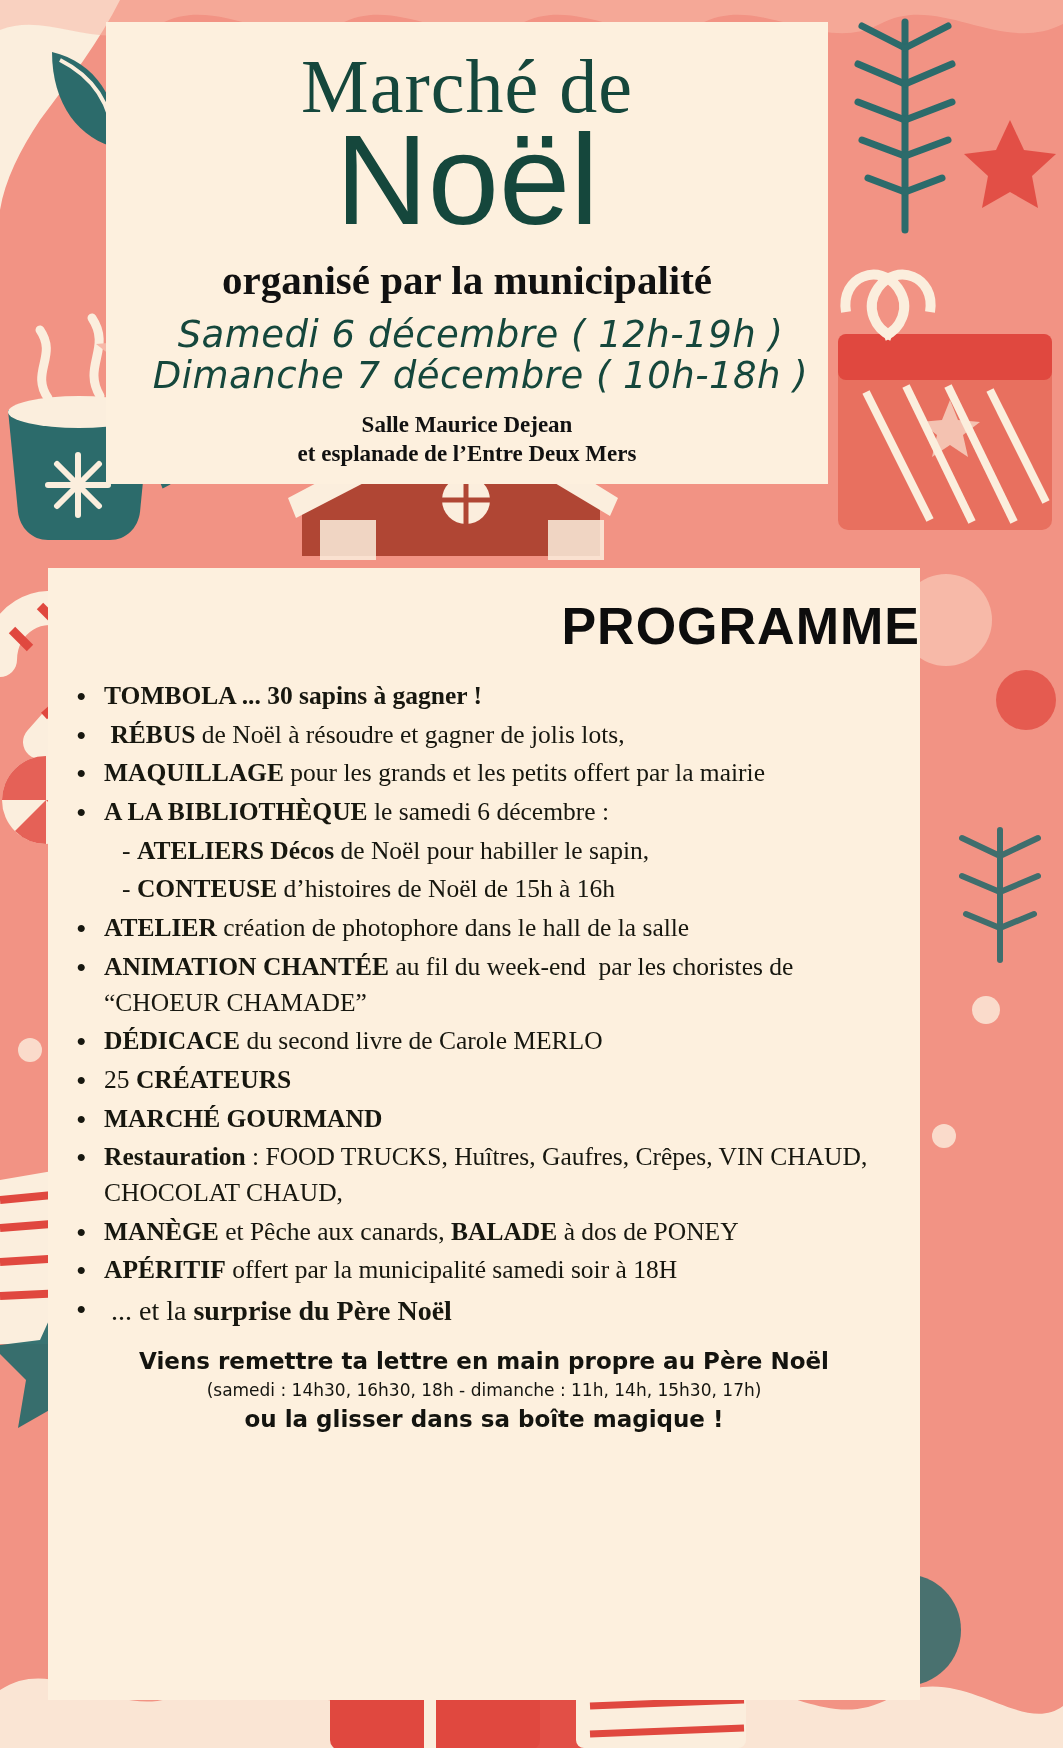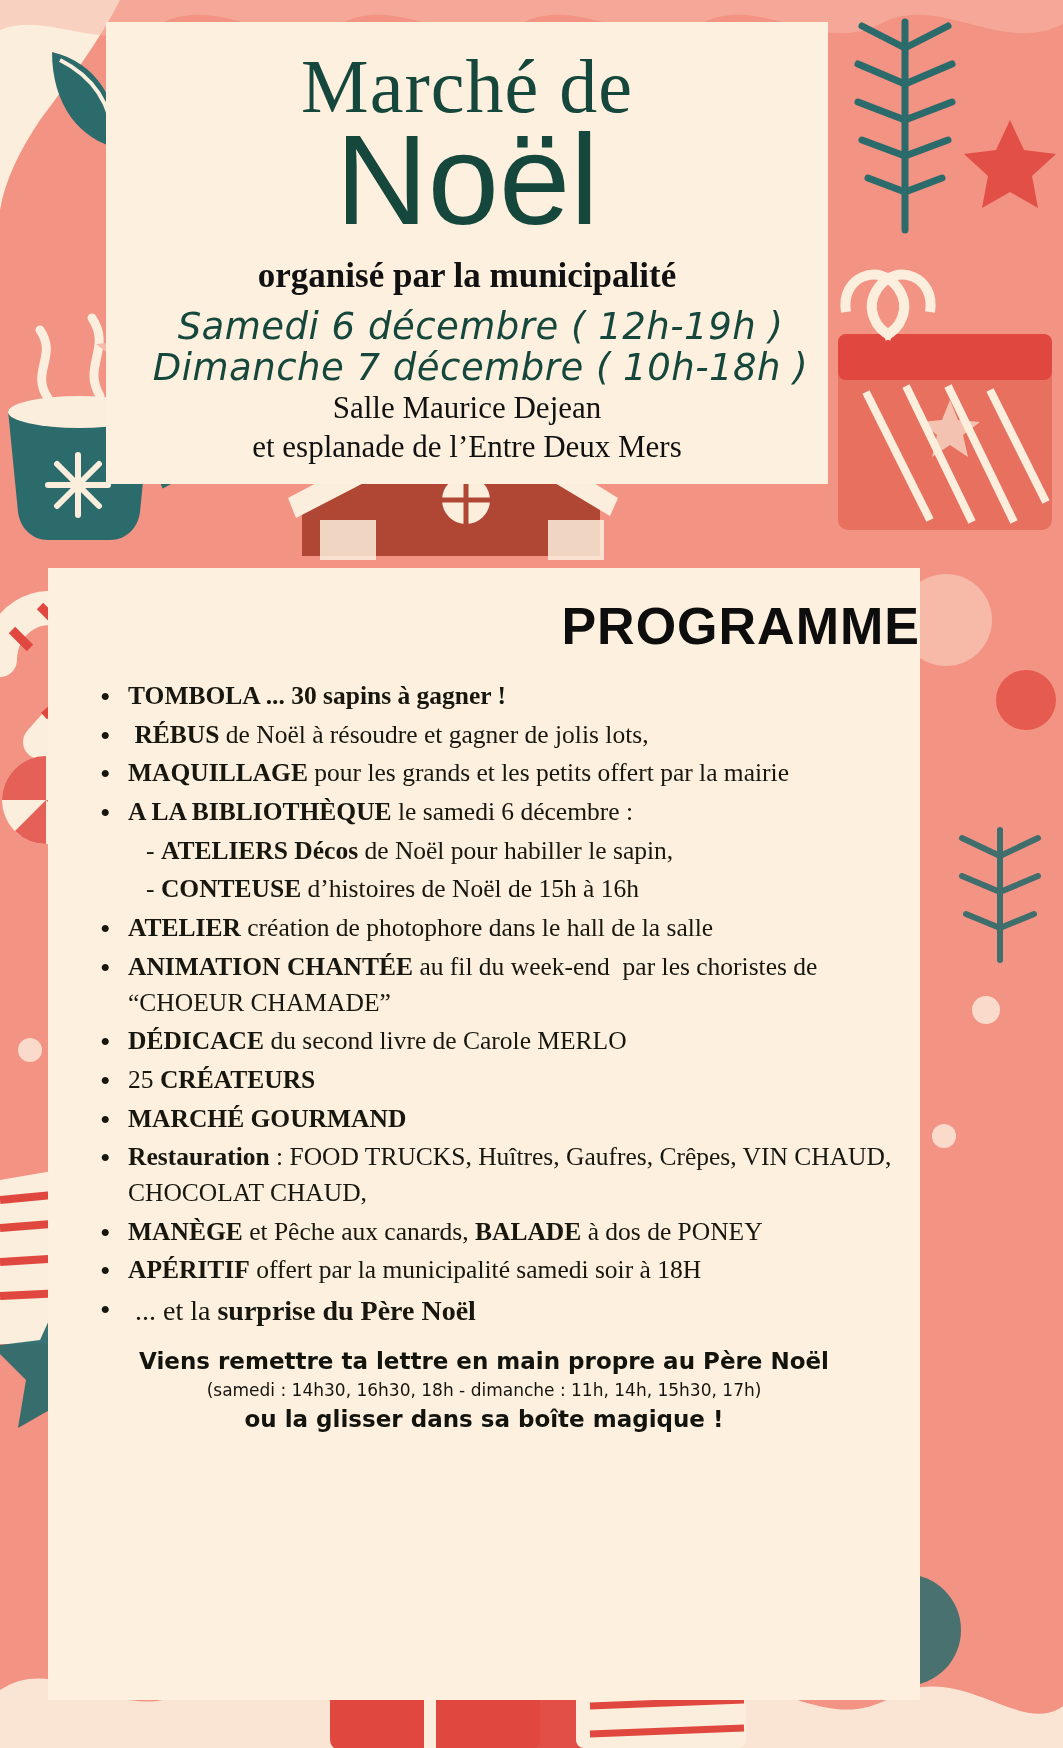--- a/index.html
+++ b/index.html
@@ -50,40 +50,40 @@
   #title-line2 {
     font-family: Liberation Sans, sans-serif;
     font-size: 128px;
     color: #15473c;
     line-height: 1.0;
     margin-top: -8px;
   }
   #subtitle {
     font-family: "Liberation Serif", serif;
     font-weight: bold;
-    font-size: 35px;
+    font-size: 41px;
     color: #111;
     margin-top: 12px;
   }
   .dates {
     font-family: "DejaVu Sans", sans-serif;
     font-style: italic;
     font-size: 37px;
     color: #15473c;
     line-height: 1.12;
     letter-spacing: 0.5px;
   }
   #dates-wrap { margin-top: 10px; padding-left: 27px; }
   #venue {
     font-family: "Liberation Serif", serif;
-    font-weight: normal;
-    font-size: 31px;
+    font-weight: bold;
+    font-size: 23px;
     color: #111;
     line-height: 1.25;
-    margin-top: 0;
+    margin-top: 14px;
   }
 
   
   #programme-card {
     position: absolute;
     left: 48px;
     top: 568px;
     width: 872px;
     height: 1132px;
     background: #fdf0de;
@@ -93,21 +93,21 @@
     text-align: right;
     font-family: Liberation Sans, sans-serif;
     font-weight: bold;
     font-size: 52px;
     letter-spacing: 1px;
     color: #0d0d0d;
     margin-top: 28px;
   }
   #programme-list {
     margin: 22px 0 0 0;
-    padding: 0 26px 0 46px;
+    padding: 0 26px 0 22px;
     list-style: none;
   }
   #programme-list li {
     position: relative;
     font-size: 25.5px;
     line-height: 1.40;
     color: #17170f;
     margin-bottom: 3px;
     padding-left: 34px;
   }

